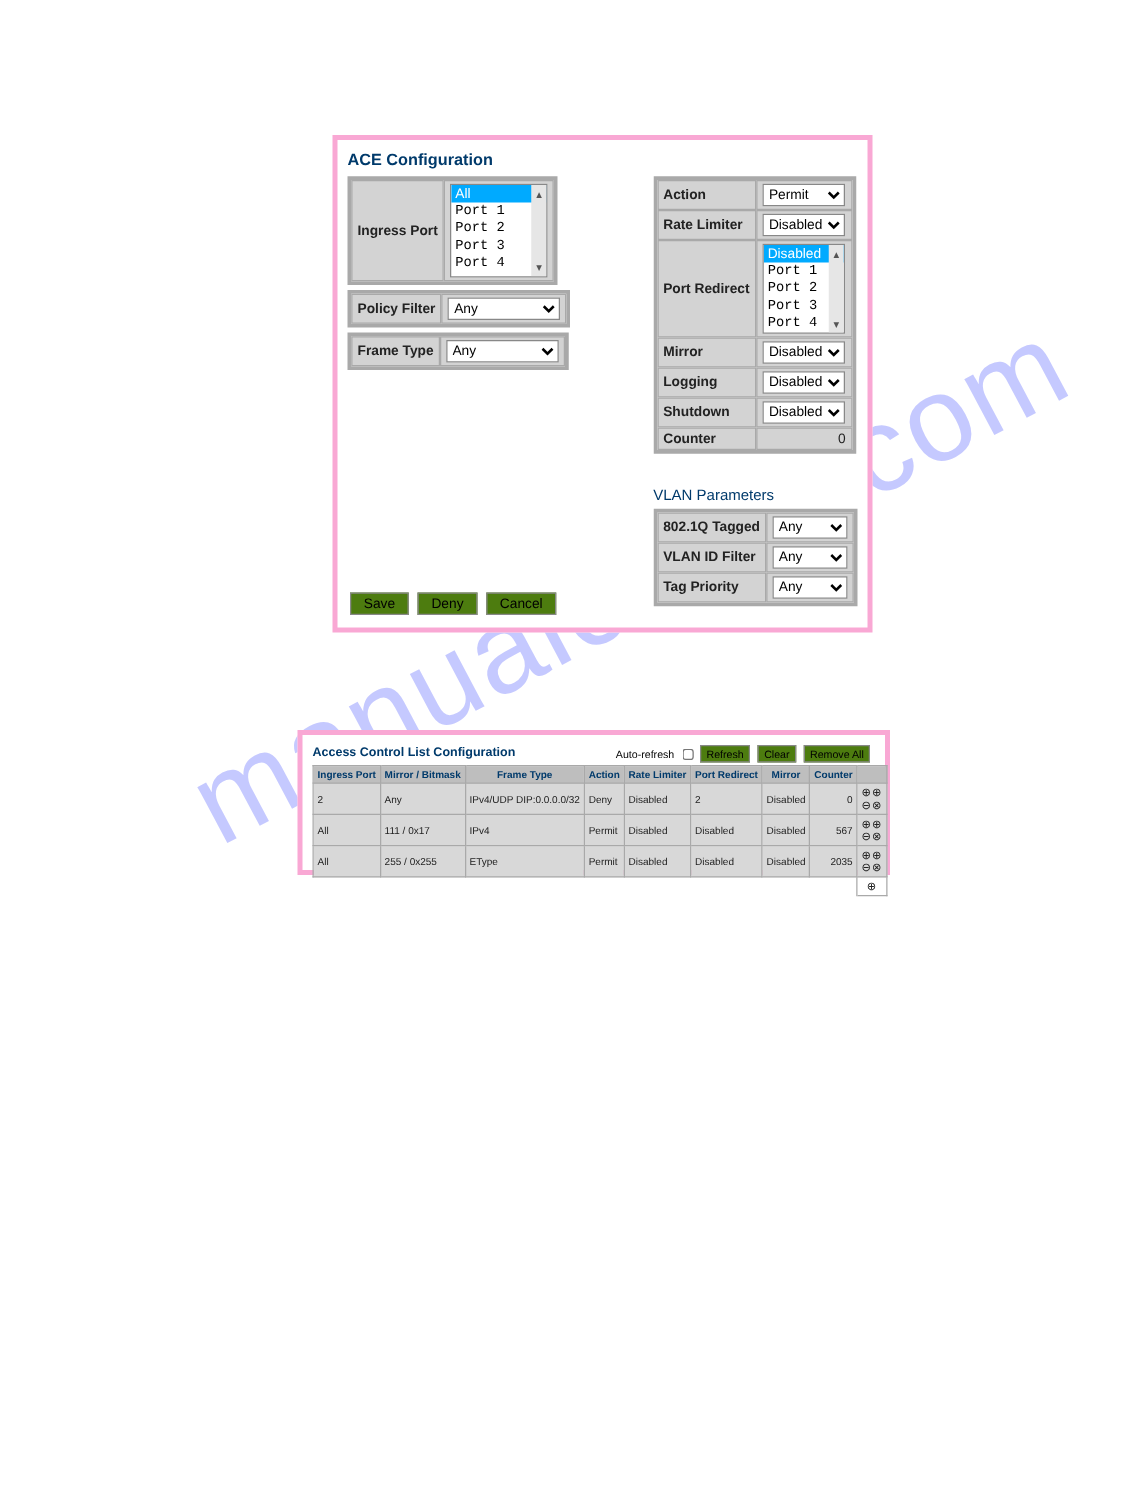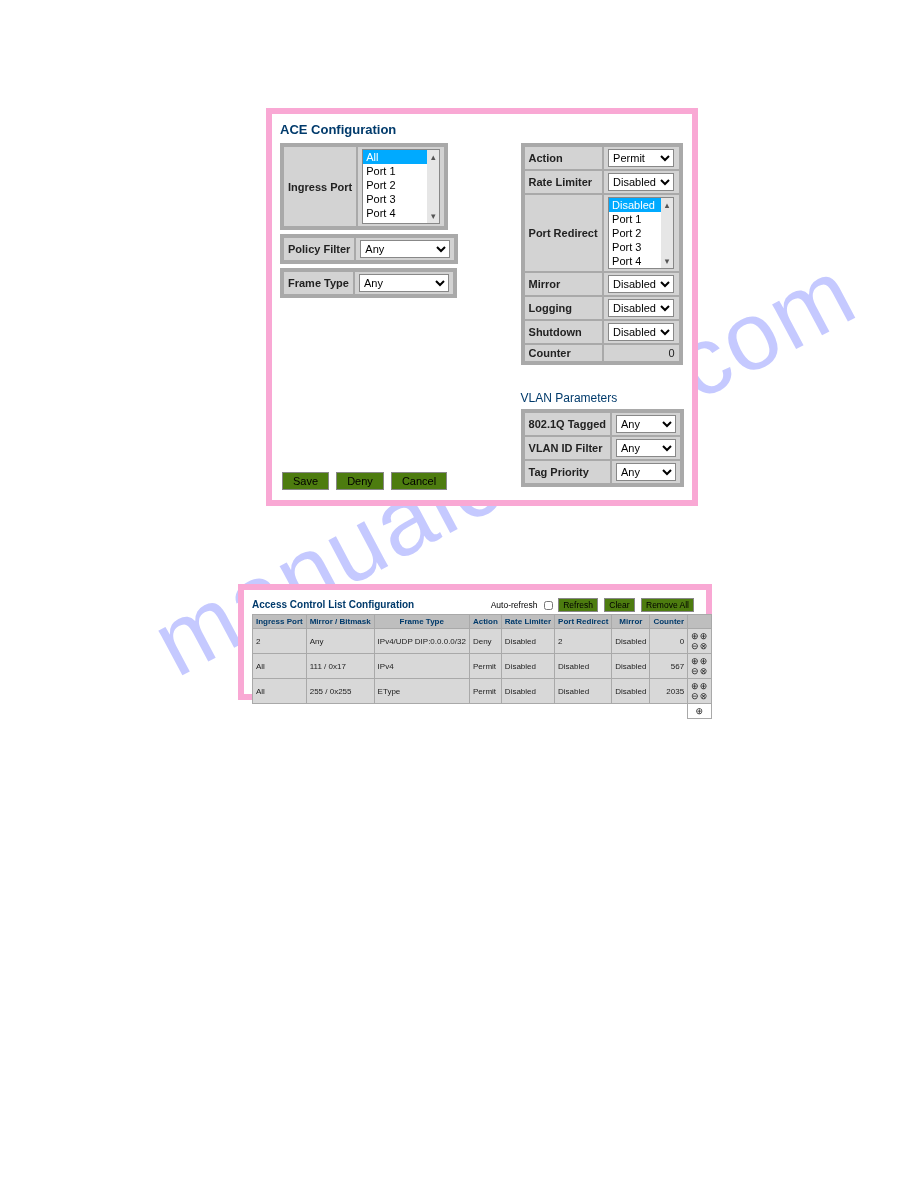--- a/index.html
+++ b/index.html
@@ -21,21 +21,21 @@
     transform: rotate(-28deg);
     font-size: 96px;
     font-weight: 400;
     color: rgba(90, 100, 255, 0.35);
     z-index: 1;
     pointer-events: none;
     text-align: center;
     letter-spacing: 2px;
   }
   .panel {
-    border: 6px solid #f9a8d4;
+    border: 4px solid #f9a8d4;
     position: absolute;
     background: #fff;
     z-index: 2;
     padding: 8px;
   }
   .panel.top { left: 266px; top: 108px; width: 432px; height: 398px; }
   .panel.bottom { left: 238px; top: 584px; width: 474px; height: 116px; }
   h1 {
     font-size: 13px;
     font-weight: bold;
@@ -84,21 +84,21 @@
     width: 78px;
     height: 75px;
     background: #fff;
     border: 1px solid #888;
     overflow: hidden;
     font-size: 11px;
     line-height: 14px;
     position: relative;
   }
   .listbox .sel-item { background: #00aaff; color: #fff; padding: 0 3px; }
-  .listbox .item { padding: 0 3px; }
+  .listbox .item { padding: 0 3px; font-family: Liberation Mono, monospace; }
   .listbox .scroll {
     position: absolute; right: 0; top: 0; bottom: 0;
     width: 12px; background: #e6e6e6;
     display: flex; flex-direction: column; justify-content: space-between;
     align-items: center; font-size: 9px; color: #555;
   }
   .btn-row { margin-top: 14px; position: absolute; bottom: 10px; left: 10px; }
   button.std {
     font-size: 11px;
     padding: 2px 10px;

